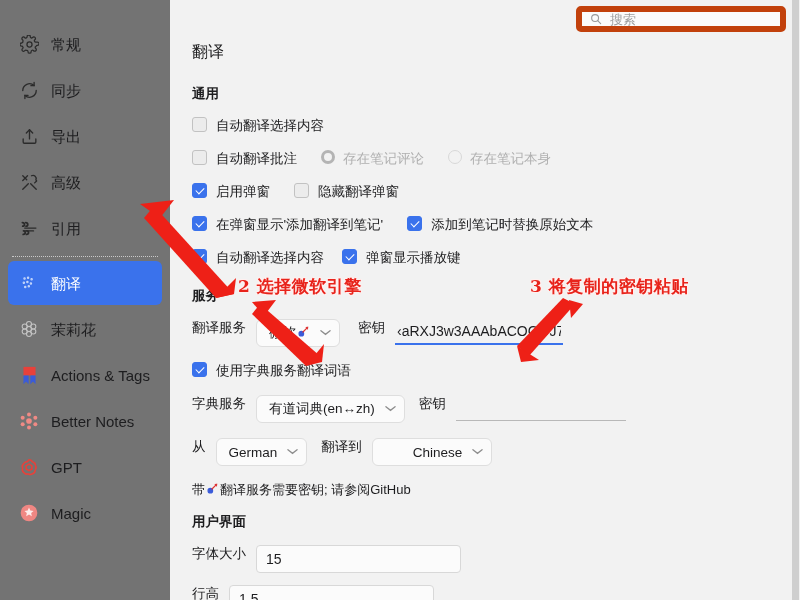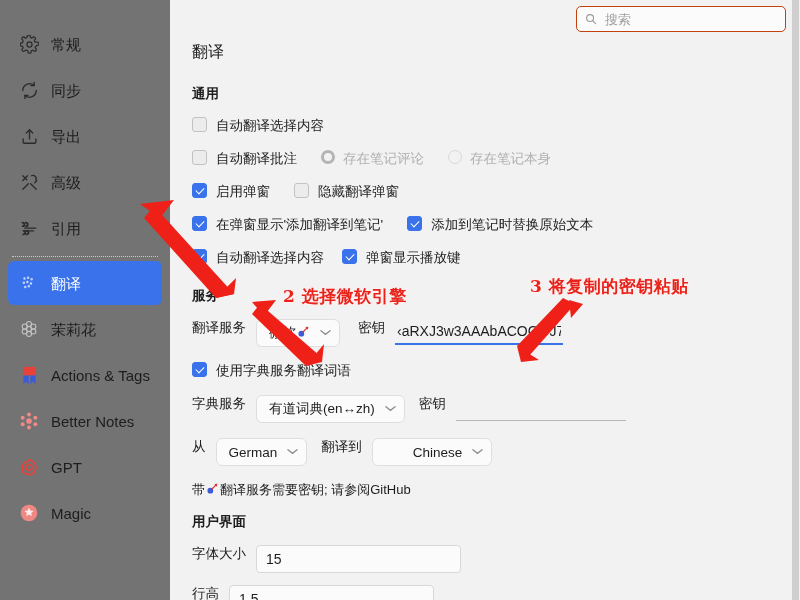--- a/index.html
+++ b/index.html
@@ -104,21 +104,21 @@
     width: 7px; height: 600px;
     background: #cfcfcf;
   }
 
   
   .search-wrap {
     position: absolute;
     top: 6px; right: 14px;
     width: 210px; height: 26px;
     background: #fbfbfb;
-    border: 1px solid #c2410c;
+    border: 6px solid #c2410c;
     border-radius: 5px;
     display: flex; align-items: center;
     padding: 0 8px;
     gap: 6px;
   }
   .search-ico { color: #9a9a9a; flex: 0 0 12px; display:flex; }
   .search-input {
     border: none; outline: none; background: transparent;
     font-family: inherit; font-size: 13px; color: #3c3c3c;
     width: 100%;
@@ -234,21 +234,21 @@
     font-weight: bold;
     font-size: 17px;
     letter-spacing: 0.5px;
     white-space: nowrap;
     text-shadow:
       -1px -1px 0 #fff0ef, 1px -1px 0 #fff0ef,
       -1px  1px 0 #fff0ef, 1px  1px 0 #fff0ef;
     pointer-events: none;
   }
   #anno1 { left: 106px; top: 182px; }
-  #anno2 { left: 238px; top: 285px; margin-left: 45px; }
+  #anno2 { left: 238px; top: 275px; }
   #anno3 { left: 530px; top: 275px; }
   .arrow-svg { position: absolute; pointer-events: none; }
   #arrow1 { left: 130px; top: 198px; }
   #arrow2 { left: 250px; top: 300px; }
   #arrow3 { left: 505px; top: 298px; }
 </style>
 </head>
 <body>
 
 <div id="app">

